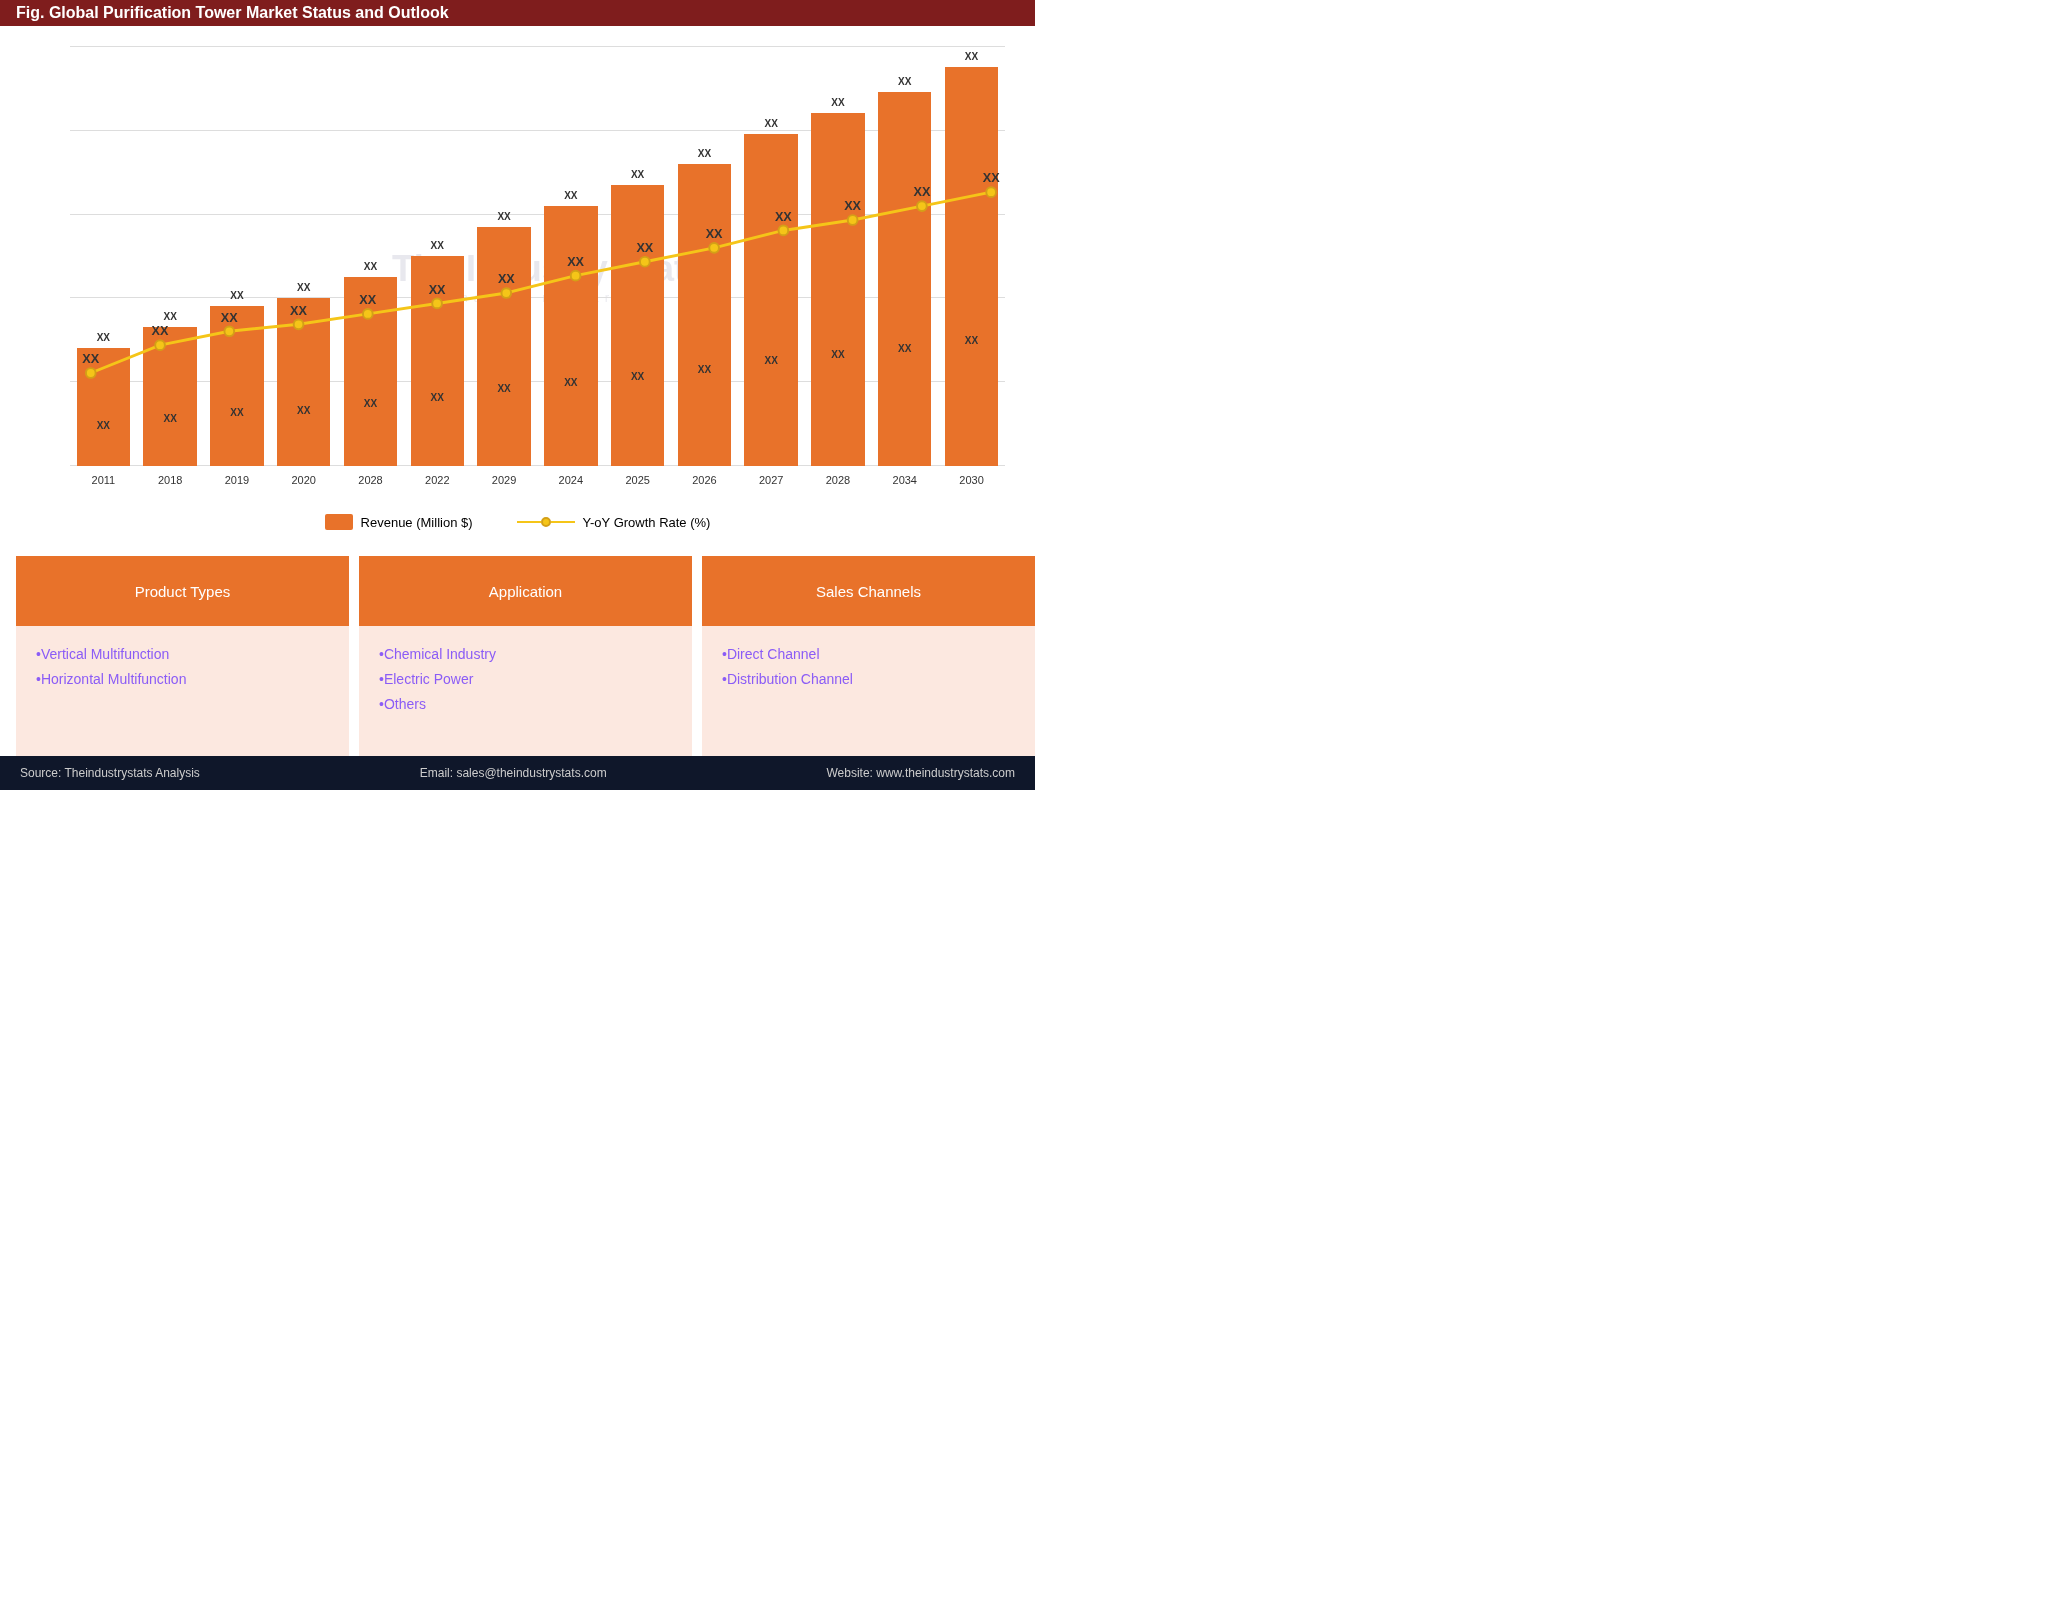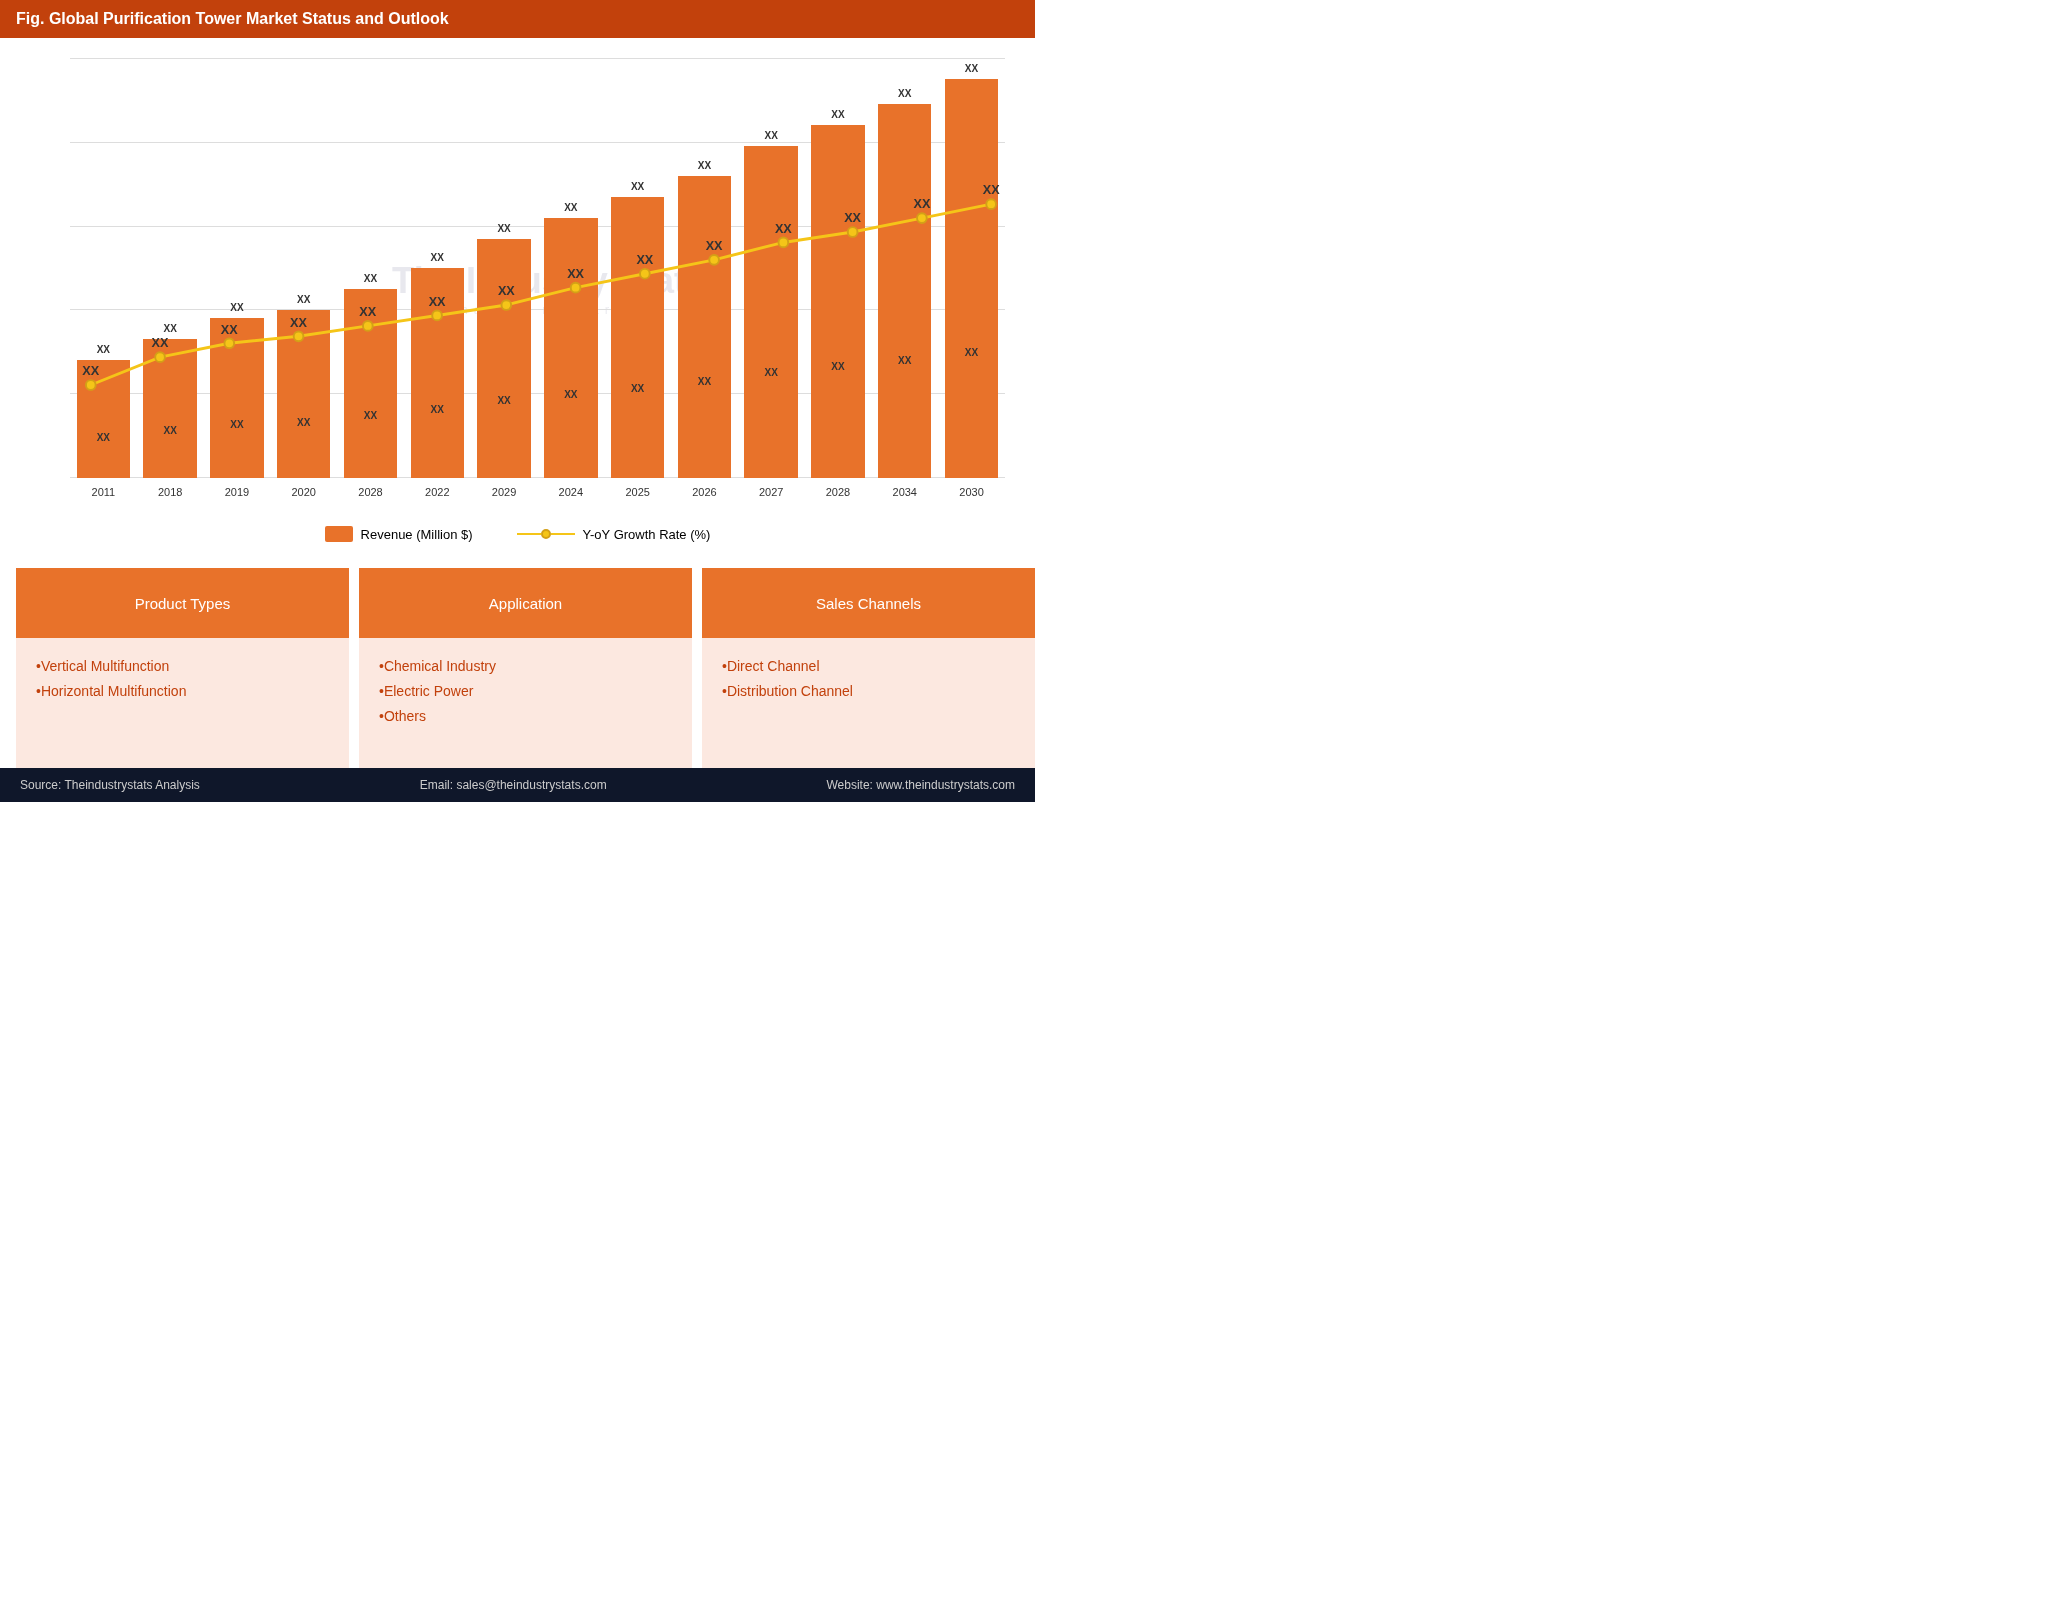--- a/index.html
+++ b/index.html
@@ -5,23 +5,23 @@
     * { margin: 0; padding: 0; box-sizing: border-box; }
     body {
       font-family: Arial, sans-serif;
       background: #fff;
       width: 1035px;
       min-height: 810px;
     }
 
     
     .chart-header {
-      background: #c2410c;
+      background: #7f1d1d;
       color: white;
-      padding: 10px 16px;
+      padding: 4px 16px;
       font-size: 16px;
       font-weight: bold;
     }
 
     
     .chart-area {
       background: #fff;
       padding: 20px 20px 10px 20px;
       position: relative;
       height: 530px;
@@ -167,21 +167,21 @@
       display: flex;
       align-items: center;
       justify-content: center;
     }
 
     .category-body {
       background: #fce8e0;
       padding: 16px 20px;
       min-height: 130px;
       font-size: 14px;
-      color: #c2410c;
+      color: #8b5cf6;
       line-height: 1.8;
     }
 
     .category-box + .category-box {
       margin-left: 10px;
     }
 
     
     .footer {
       background: #0f172a;

